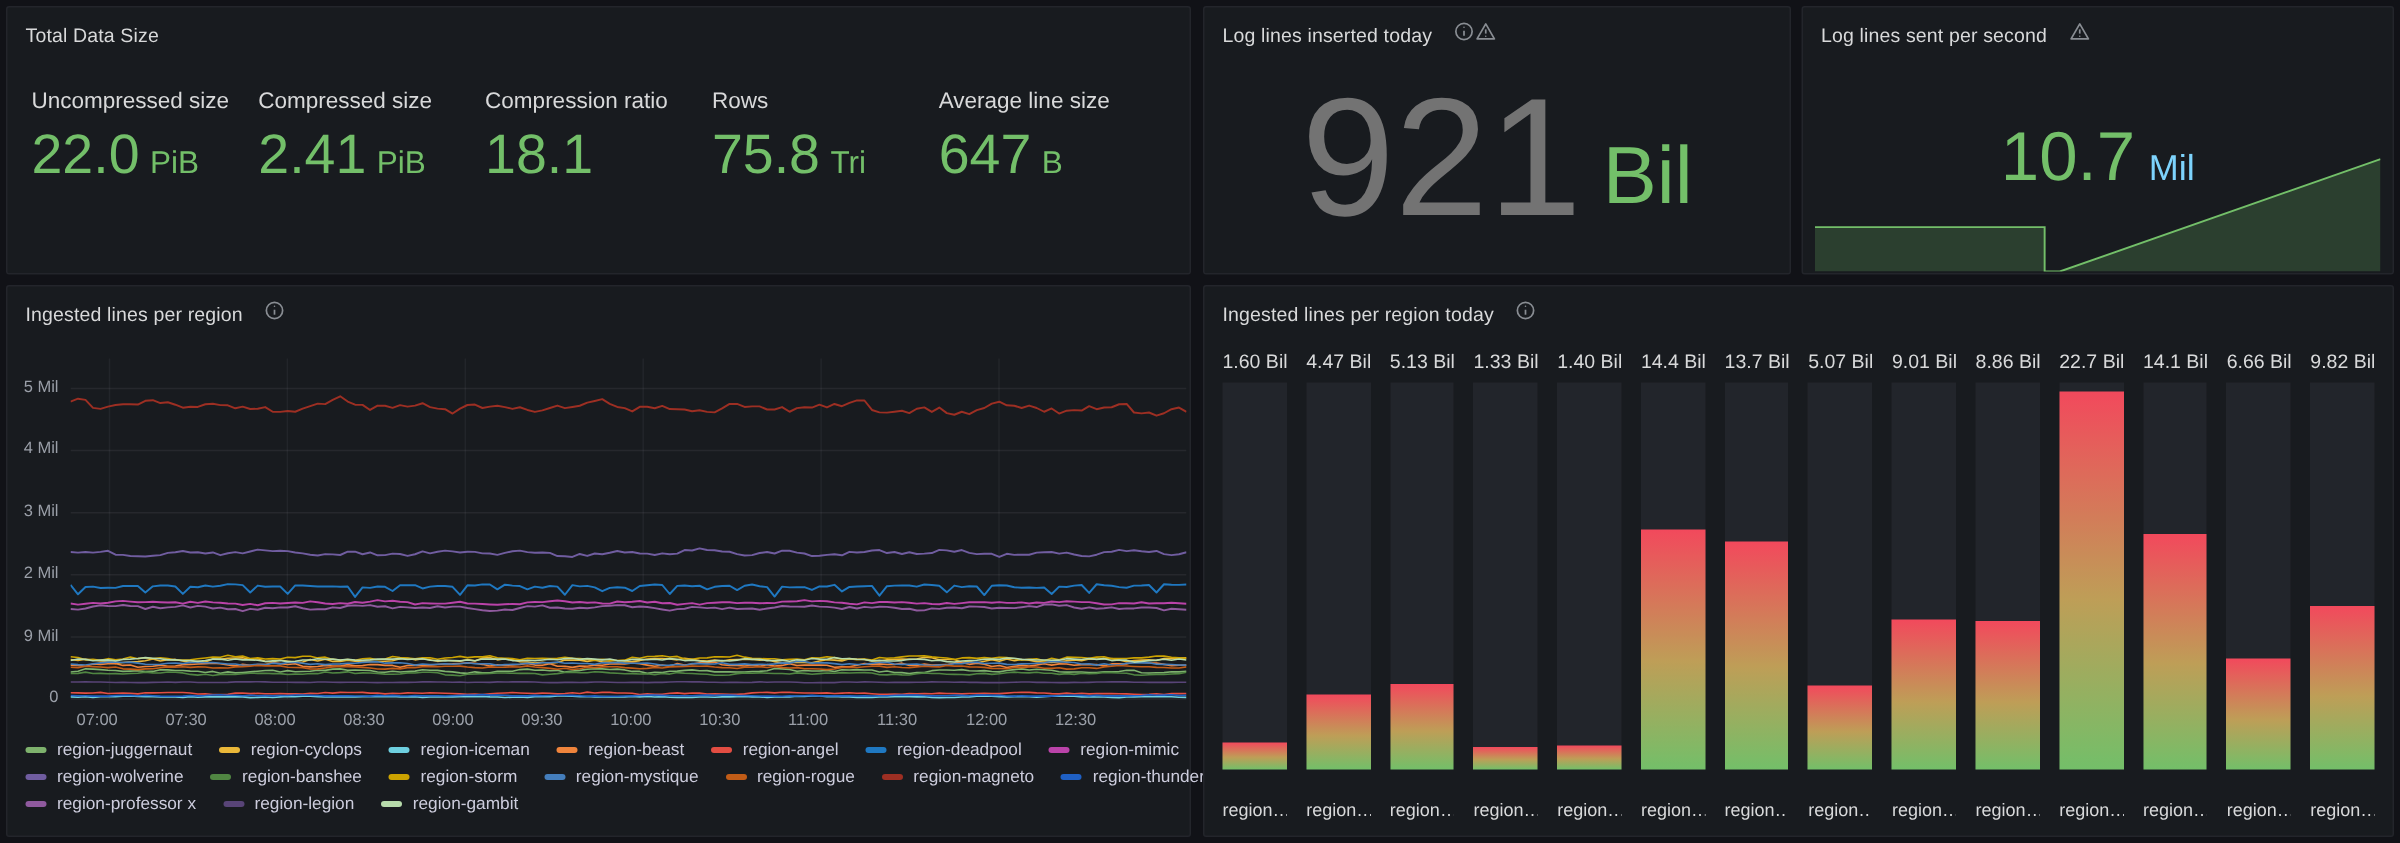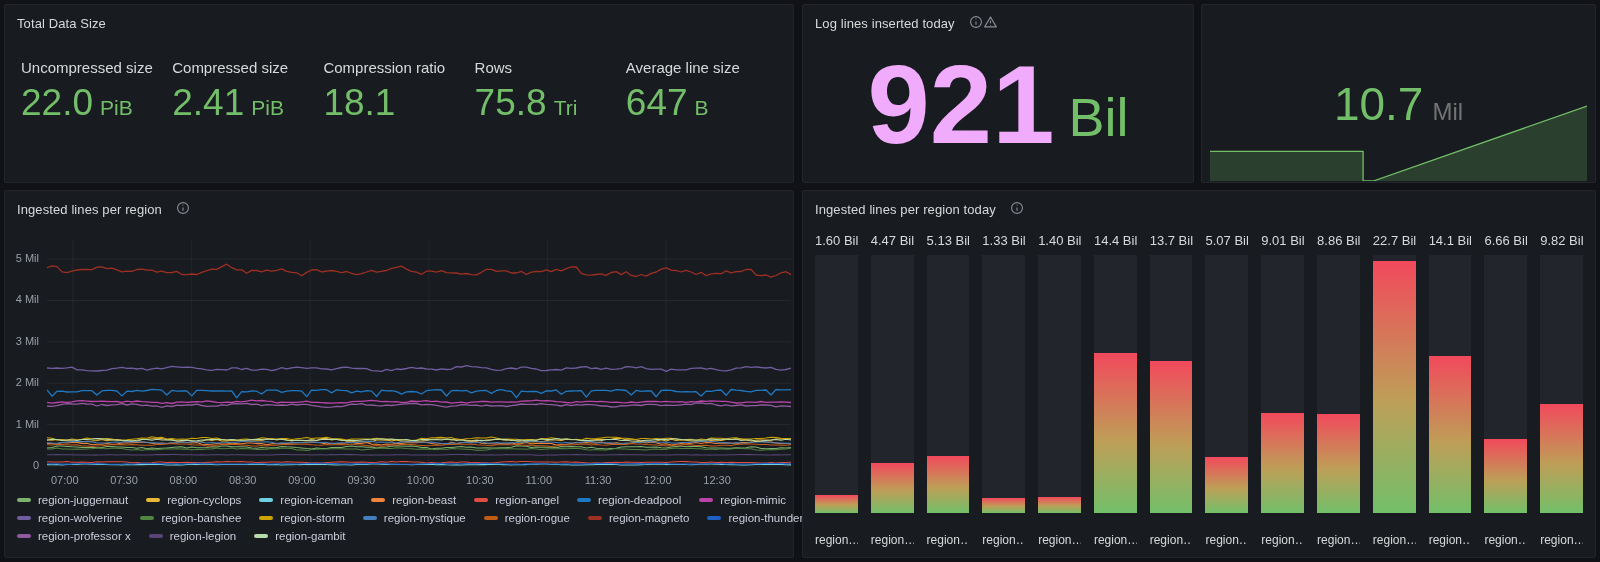--- a/index.html
+++ b/index.html
@@ -116,29 +116,39 @@
           </svg>
         </span><span class="title-icon">
           <svg width="15" height="14" viewBox="0 0 16 16" fill="none" stroke="#9DA2A8" stroke-width="1.3" stroke-linejoin="round">
             <path d="M8 2.2 L14.6 13.6 L1.4 13.6 Z"></path>
             <line x1="8" y1="6.4" x2="8" y2="9.6"></line>
             <circle cx="8" cy="11.6" r="0.6" fill="#9DA2A8" stroke="none"></circle>
           </svg>
         </span></span>
   </div>
   <div class="big-stat-area">
-    <span class="big-value" style="color: #f0abfc; font-weight: bold;">921</span>
+    <span class="big-value" style="color: #737373;">921</span>
     <span class="big-unit" style="color: rgb(115, 191, 105); margin-top: 25px;">Bil</span>
   </div>
 </div>
 
 <div class="panel" id="panel-sent">
+  <div class="panel-header">
+    <span class="panel-title">Log lines sent per second</span>
+    <span class="title-icons"><span class="title-icon">
+          <svg width="15" height="14" viewBox="0 0 16 16" fill="none" stroke="#9DA2A8" stroke-width="1.3" stroke-linejoin="round">
+            <path d="M8 2.2 L14.6 13.6 L1.4 13.6 Z"></path>
+            <line x1="8" y1="6.4" x2="8" y2="9.6"></line>
+            <circle cx="8" cy="11.6" r="0.6" fill="#9DA2A8" stroke="none"></circle>
+          </svg>
+        </span></span>
+  </div>
   <div class="mid-stat-area">
     <span class="mid-value" style="color: rgb(115, 191, 105);">10.7</span>
-    <span class="mid-unit" style="color: #737373;">Mil</span>
+    <span class="mid-unit" style="color: #7dd3fc;">Mil</span>
   </div>
   <div id="spark">
       <svg viewBox="0 0 379 78" preserveAspectRatio="none">
         <path d="M0.0,48.4 L153.9,48.4 L153.9,78.0 L164.1,78.0 L379.0,3.1 L379,78 L0,78 Z" fill="#73BF69" fill-opacity="0.22" stroke="none"></path>
         <path d="M0.0,48.4 L153.9,48.4 L153.9,78.0 L164.1,78.0 L379.0,3.1" fill="none" stroke="#73BF69" stroke-width="1.3"></path>
       </svg>
     </div>
 </div>
 
 <div class="panel" id="panel-region">
@@ -147,21 +157,21 @@
     <span class="title-icons"><span class="title-icon">
           <svg width="14" height="14" viewBox="0 0 16 16" fill="none" stroke="#9DA2A8" stroke-width="1.3">
             <circle cx="8" cy="8" r="6.2"></circle>
             <line x1="8" y1="7.4" x2="8" y2="11.2"></line>
             <circle cx="8" cy="4.7" r="0.6" fill="#9DA2A8" stroke="none"></circle>
           </svg>
         </span></span>
   </div>
   <div id="ts-chart">
       <div class="ytick" style="top: 268px;">0</div>
-      <div class="ytick" style="top: 226.6px;">1 Mil</div>
+      <div class="ytick" style="top: 226.6px;">9 Mil</div>
       <div class="ytick" style="top: 185.2px;">2 Mil</div>
       <div class="ytick" style="top: 143.8px;">3 Mil</div>
       <div class="ytick" style="top: 102.4px;">4 Mil</div>
       <div class="ytick" style="top: 61px;">5 Mil</div>
       <div class="xtick" style="left: 46px;">07:00</div>
       <div class="xtick" style="left: 105.3px;">07:30</div>
       <div class="xtick" style="left: 164.6px;">08:00</div>
       <div class="xtick" style="left: 223.9px;">08:30</div>
       <div class="xtick" style="left: 283.2px;">09:00</div>
       <div class="xtick" style="left: 342.5px;">09:30</div>

